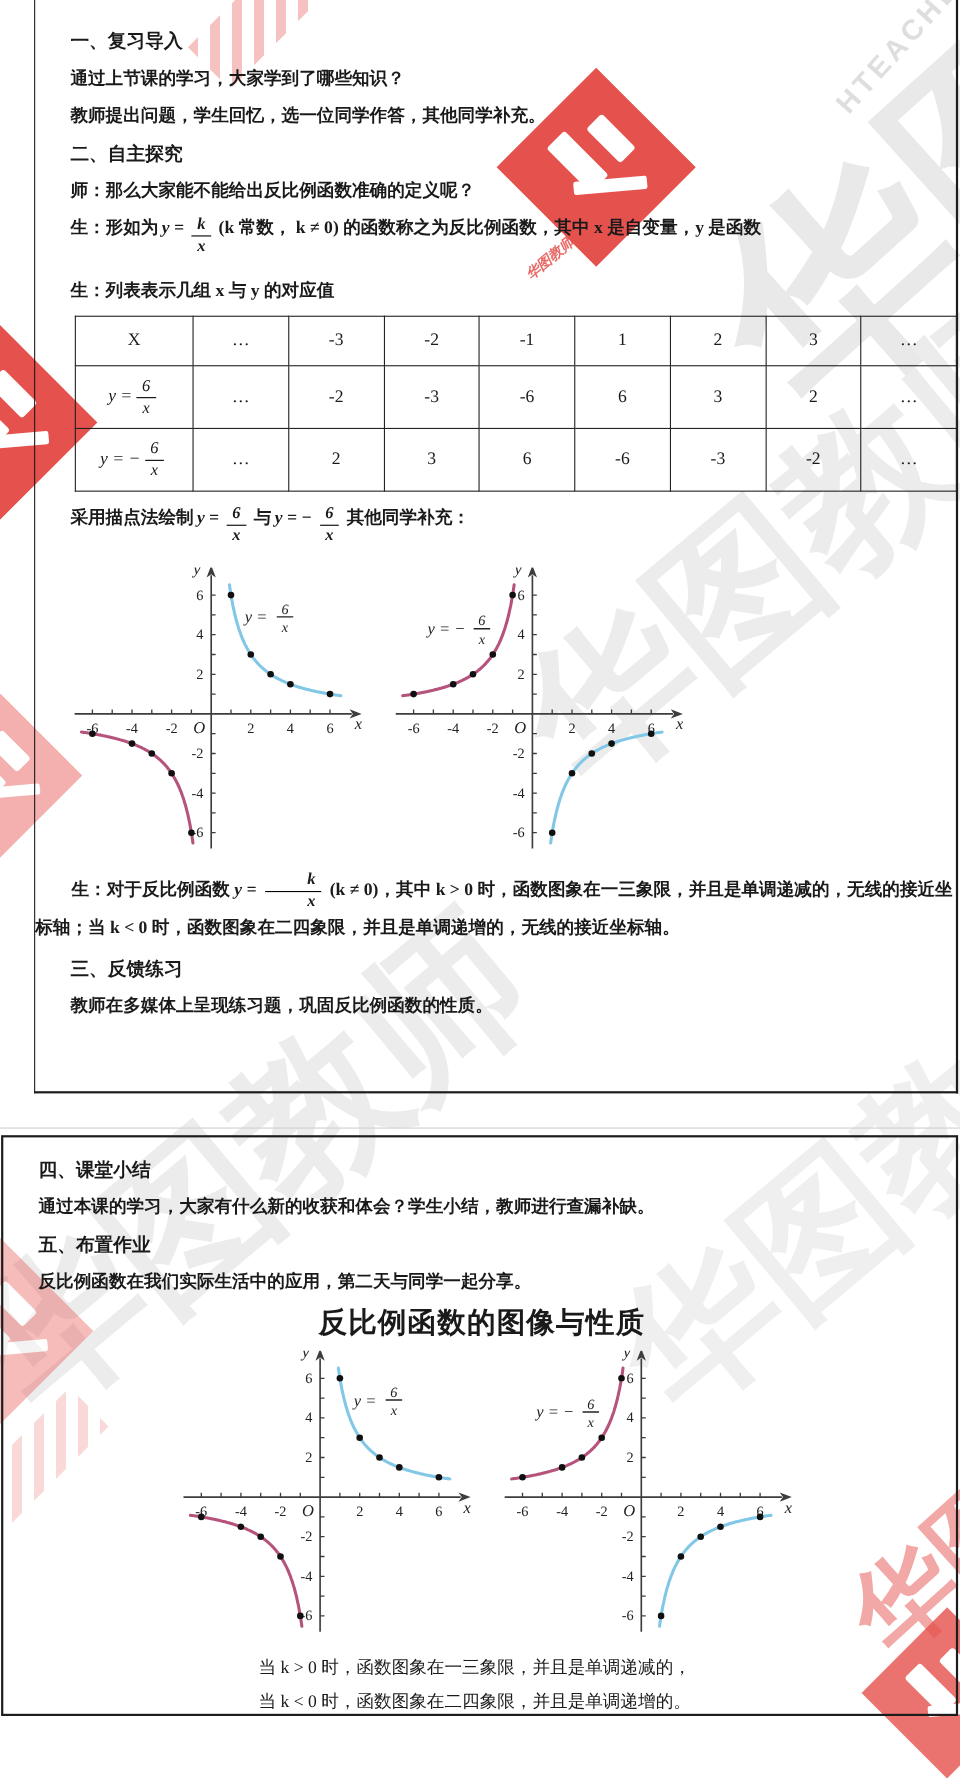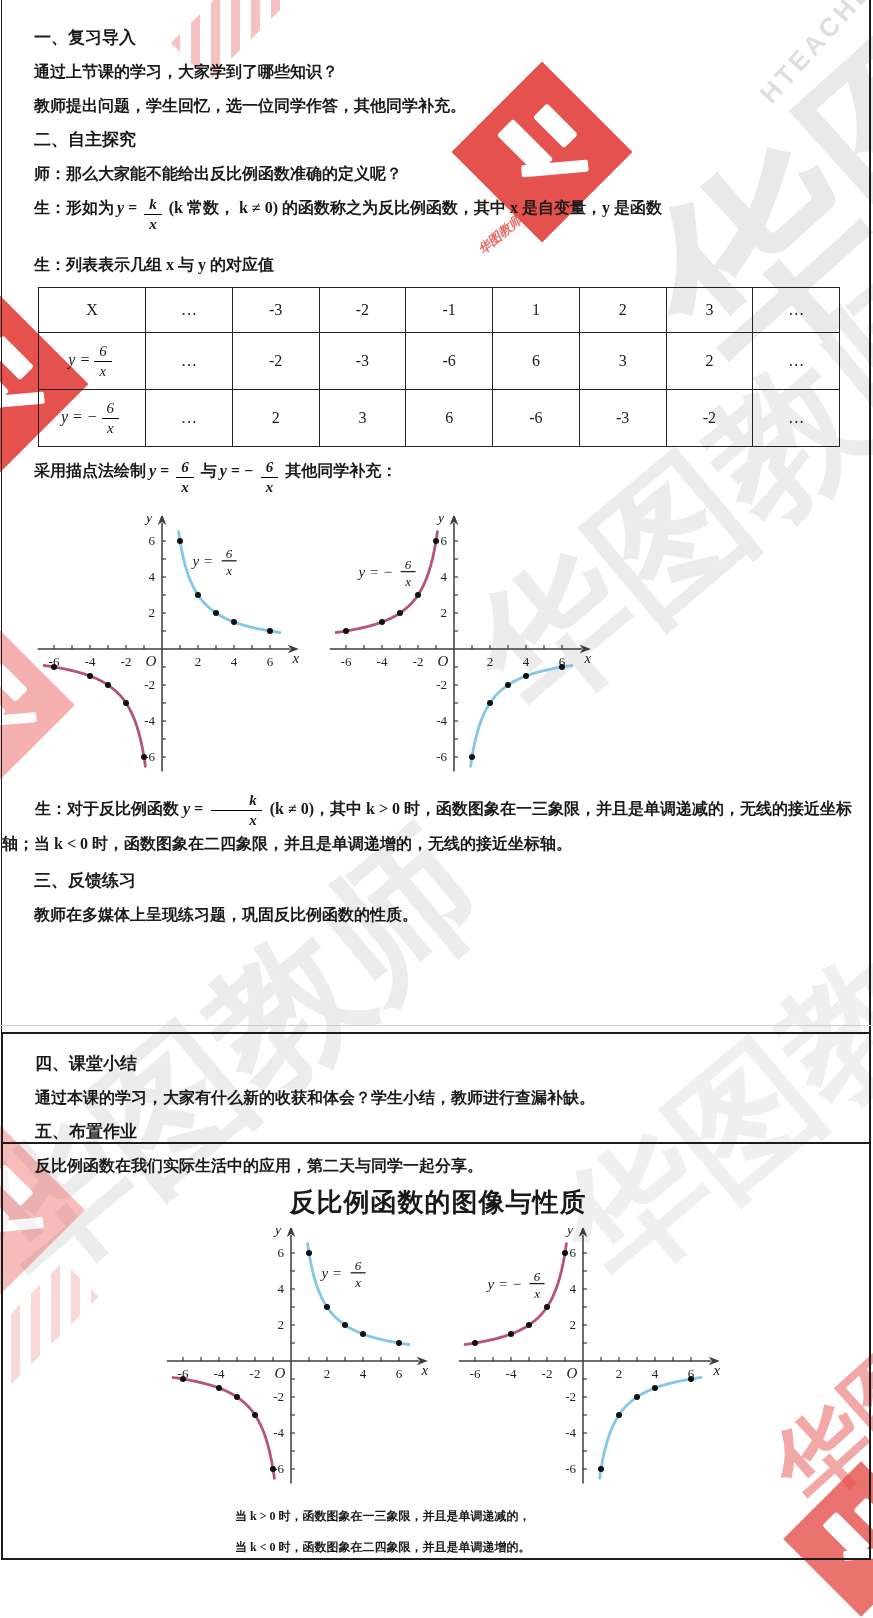--- a/index.html
+++ b/index.html
@@ -35,22 +35,22 @@
   .e2{left:806px;top:420px;font-size:22px;transform:rotate(90deg);color:#e6e6e6;}
   .rg1{position:absolute;left:742px;top:1300px;font-size:92px;font-weight:bold;
        color:rgba(229,81,77,.5);transform:rotate(-42deg);white-space:nowrap;
        font-family:"DejaVu Sans",sans-serif;}
   .s1{left:168px;top:-18px;width:150px;height:54px;opacity:.35;}
   .s2{left:-30px;top:1300px;width:130px;height:50px;opacity:.22;}
   .rt1{left:474px;top:226px;font-size:13px;transform:rotate(-40deg);opacity:.85;}
   
   .page{position:absolute;left:1px;right:2px;z-index:1;box-sizing:border-box;
         padding:0 28px 0 32px;background:transparent;}
-  .page1{top:0;height:1144px;border-left:1px solid #1c1c1c;border-right:2px solid #1c1c1c;
-         border-bottom:2px solid #1c1c1c;padding-top:26px;}
+  .page1{top:0;height:994px;border-left:1px solid #1c1c1c;border-right:2px solid #1c1c1c;
+         border-bottom:2px solid #1c1c1c;padding-top:26px;margin-left:30px;}
   .page2{top:1032px;height:528px;border:2px solid #1c1c1c;padding-top:18px;}
   .hairline{position:absolute;left:0;right:0;top:1025px;height:1px;background:#cfcfcf;z-index:1;}
   
   p,h3{margin:0 0 11px 0;line-height:23px;font-size:16px;font-weight:bold;}
   h3{font-weight:bold;font-size:17px;}
   .mi{font-style:italic;font-family:"Liberation Serif",serif;}
   .frac{display:inline-block;vertical-align:middle;text-align:center;line-height:1.12;
         font-size:15px;margin:0 4px;font-style:italic;}
   .frac .num{display:block;border-bottom:1.4px solid #000;padding:0 5px 1px 5px;}
   .frac .den{display:block;padding-top:1px;}
@@ -69,21 +69,21 @@
   svg.graph{width:280px;height:268px;display:block;}
   svg.graph text{font-family:"Liberation Serif",serif;}
   svg.graph .tick{font-size:13px;fill:#222;text-anchor:middle;}
   svg.graph .ty{text-anchor:end;}
   svg.graph .ax-letter{font-size:15px;font-style:italic;fill:#222;text-anchor:middle;}
   svg.graph .flabel{font-size:15px;font-style:italic;fill:#222;}
   svg.graph .fnum{font-size:13px;text-anchor:middle;fill:#222;font-style:italic;}
   
   .board-title{text-align:center;font-weight:bold;font-size:26px;letter-spacing:1px;
                margin:8px 0 10px 0;line-height:30px;}
-  .kline{margin:0 0 6px 200px;font-weight:700;font-size:12px;line-height:25px;}
+  .kline{margin:0 0 6px 200px;font-weight:400;font-size:16px;line-height:25px;}
 </style>
 </head>
 <body>
 
 <div class="canvas">
 
   <div class="wm">
     <div class="wm-stripe s1"></div>
     <div class="wm-glyph g1">华图教师</div>
     <div class="wm-en e1">HTEACHER</div>

